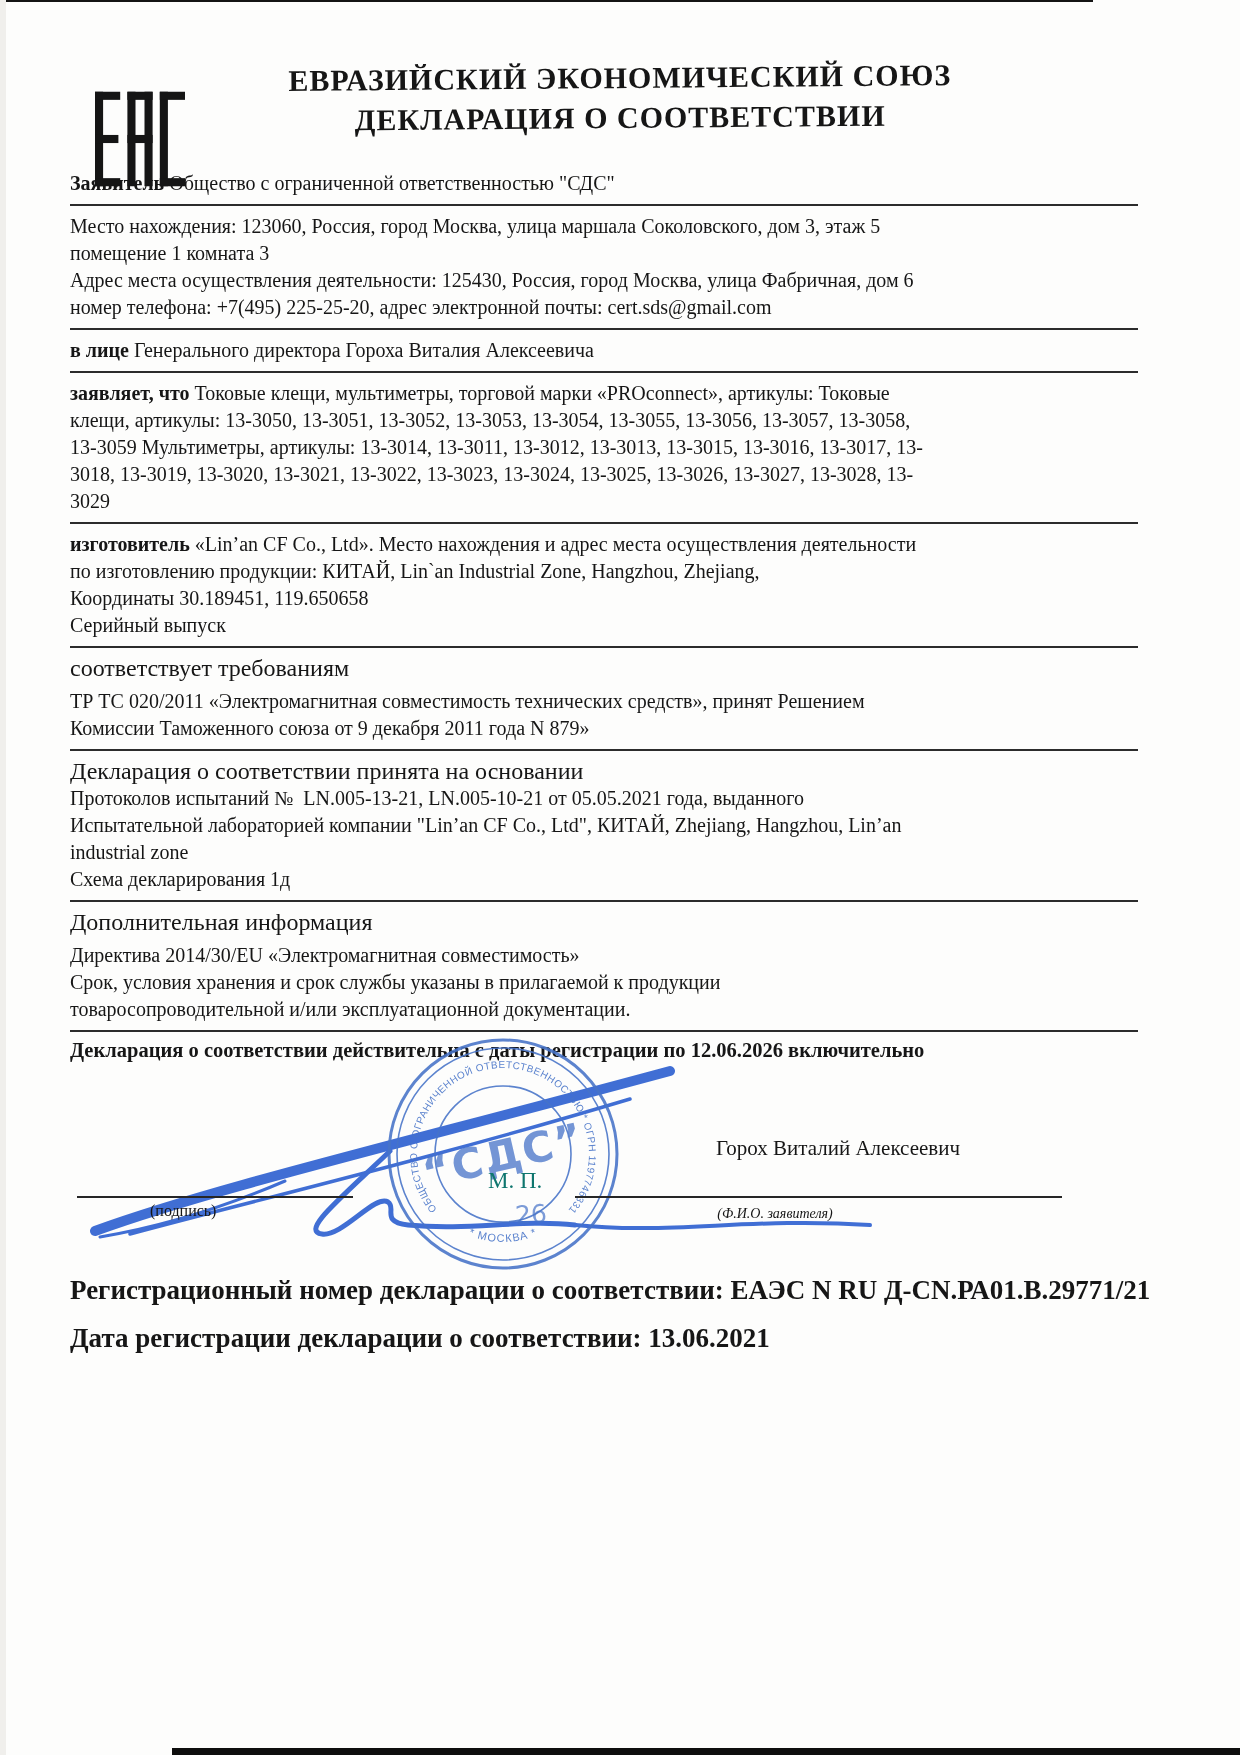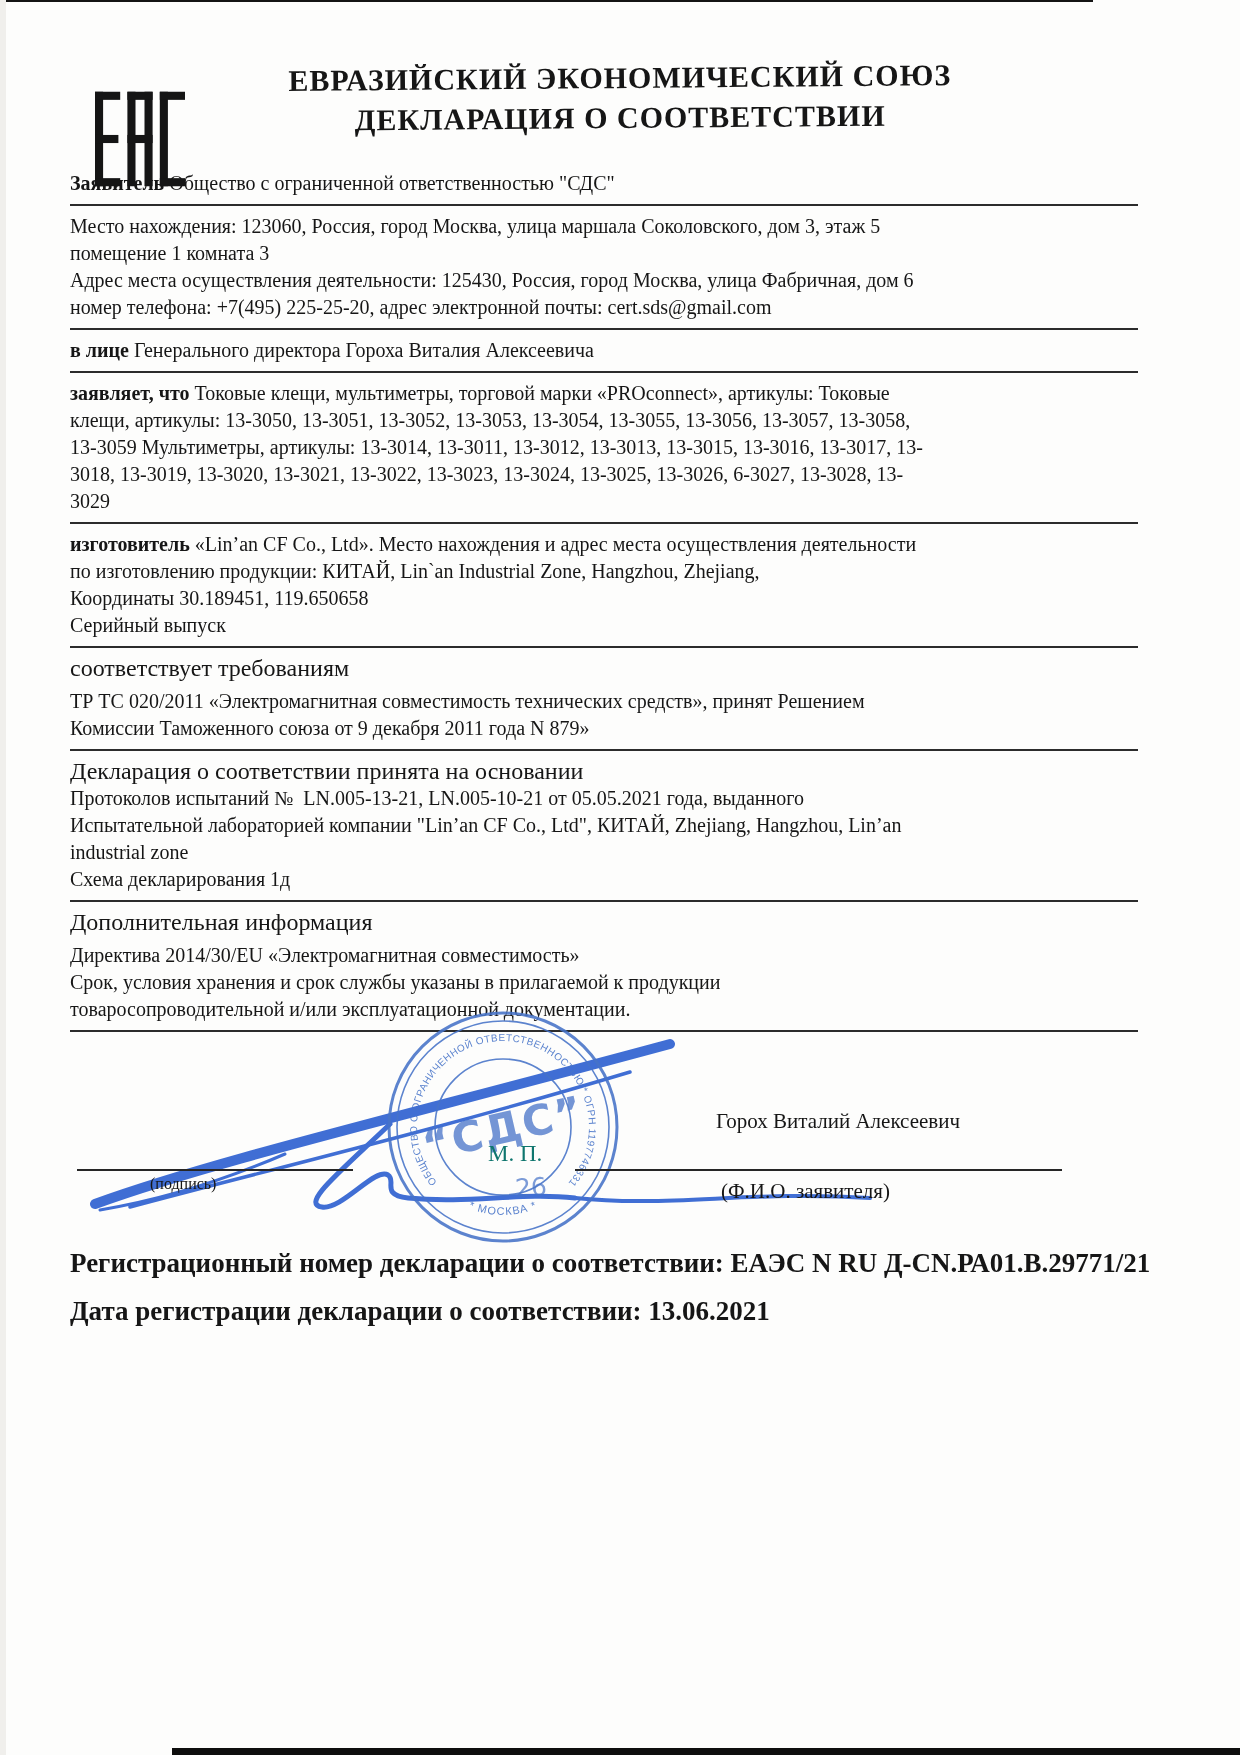--- a/index.html
+++ b/index.html
@@ -35,21 +35,21 @@
 
   .sig-block{position:relative;height:213px;}
   .sig-svg{position:absolute;left:0px;top:-5px;width:840px;height:180px;}
   .stamp{position:absolute;left:315px;top:-28px;width:236px;height:236px;opacity:.88;}
   .mp-label{position:absolute;left:418px;top:104px;font-size:23px;color:#0f766e;}
   .stamp-num{position:absolute;left:445px;top:136px;font-size:25px;color:#4673c8;opacity:.7;font-family:"DejaVu Sans",sans-serif;transform:rotate(-4deg);}
   .sig-line-left{position:absolute;left:7px;top:132px;width:276px;border-top:2px solid #262626;}
   .sig-caption{position:absolute;left:80px;top:138px;font-size:16px;}
   .fio-name{position:absolute;left:570px;top:72px;width:320px;text-align:right;font-size:21px;}
   .sig-line-right{position:absolute;left:505px;top:132px;width:487px;border-top:2px solid #262626;}
-  .fio-caption{position:absolute;left:590px;top:142px;width:230px;text-align:right;font-size:21px;}
+  .fio-caption{position:absolute;left:590px;top:142px;width:230px;text-align:center;font-size:14px;font-style:italic;}
 
   .reg-line{font-weight:bold;font-size:27px;line-height:27px;white-space:nowrap;margin-bottom:21px;}
 </style>
 </head>
 <body>
 
 <div class="page">
 
   <div class="scan-top-line"></div>
   <div class="scan-left-strip"></div>
@@ -98,21 +98,21 @@
 
     <div class="sect">
       <div class="line"><span class="lbl">в лице</span> <span>Генерального директора Гороха Виталия Алексеевича</span></div>
     </div>
     <div class="hrule"></div>
 
     <div class="sect">
       <div class="line"><span class="lbl">заявляет, что</span> <span>Токовые клещи, мультиметры, торговой марки «PROconnect», артикулы: Токовые</span></div>
       <div class="line">клещи, артикулы: 13-3050, 13-3051, 13-3052, 13-3053, 13-3054, 13-3055, 13-3056, 13-3057, 13-3058,</div>
       <div class="line">13-3059 Мультиметры, артикулы: 13-3014, 13-3011, 13-3012, 13-3013, 13-3015, 13-3016, 13-3017, 13-</div>
-      <div class="line">3018, 13-3019, 13-3020, 13-3021, 13-3022, 13-3023, 13-3024, 13-3025, 13-3026, 6-3027, 13-3028, 13-</div>
+      <div class="line">3018, 13-3019, 13-3020, 13-3021, 13-3022, 13-3023, 13-3024, 13-3025, 13-3026, 13-3027, 13-3028, 13-</div>
       <div class="line">3029</div>
     </div>
     <div class="hrule"></div>
 
     <div class="sect">
       <div class="line"><span class="lbl">изготовитель</span> <span>«Lin’an CF Co., Ltd». Место нахождения и адрес места осуществления деятельности</span></div>
       <div class="line">по изготовлению продукции: КИТАЙ, Lin`an Industrial Zone, Hangzhou, Zhejiang,</div>
       <div class="line">Координаты 30.189451, 119.650658</div>
       <div class="line">Серийный выпуск</div>
     </div>
@@ -137,20 +137,21 @@
 
     <div class="sect">
       <div class="heading">Дополнительная информация</div>
       <div class="gap-s"></div>
       <div class="line">Директива 2014/30/EU «Электромагнитная совместимость»</div>
       <div class="line">Срок, условия хранения и срок службы указаны в прилагаемой к продукции</div>
       <div class="line">товаросопроводительной и/или эксплуатационной документации.</div>
     </div>
     <div class="hrule"></div>
 
+    <div class="validity">Декларация о соответствии действительна с даты регистрации по 12.06.2026 включительно</div>
 
     <div class="sig-block">
 
       <svg class="sig-svg" viewBox="0 0 840 180" xmlns="http://www.w3.org/2000/svg">
         <g fill="none" stroke="#2c5fd0" stroke-linecap="round" opacity="0.9">
           <path d="M 25 172 C 140 130, 330 85, 600 12" stroke-width="10"></path>
           <path d="M 60 175 C 190 140, 360 100, 560 40" stroke-width="3.5"></path>
           <path d="M 30 178 C 90 168, 150 150, 215 122" stroke-width="3"></path>
           <path d="M 320 92 C 270 140, 230 172, 252 175 C 272 178, 305 135, 318 143 C 327 149, 310 163, 338 166 C 400 172, 450 160, 505 166" stroke-width="5"></path>
           <path d="M 505 166 C 600 176, 680 158, 800 166" stroke-width="4"></path>

